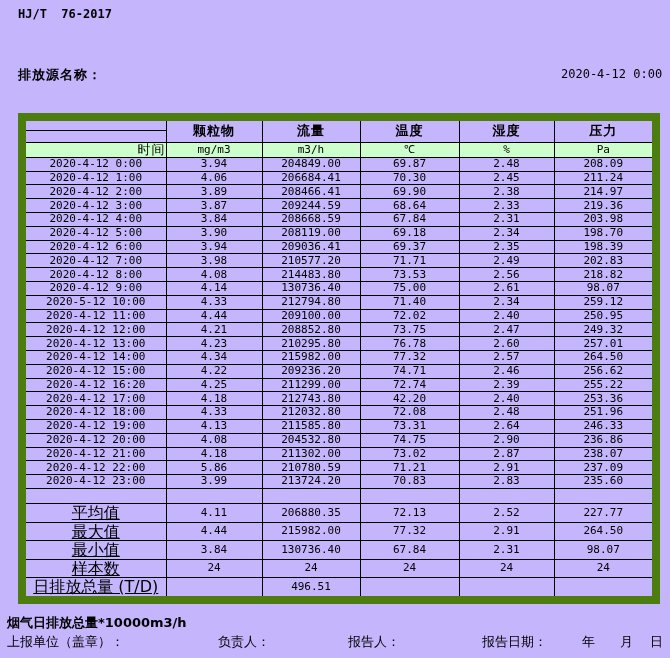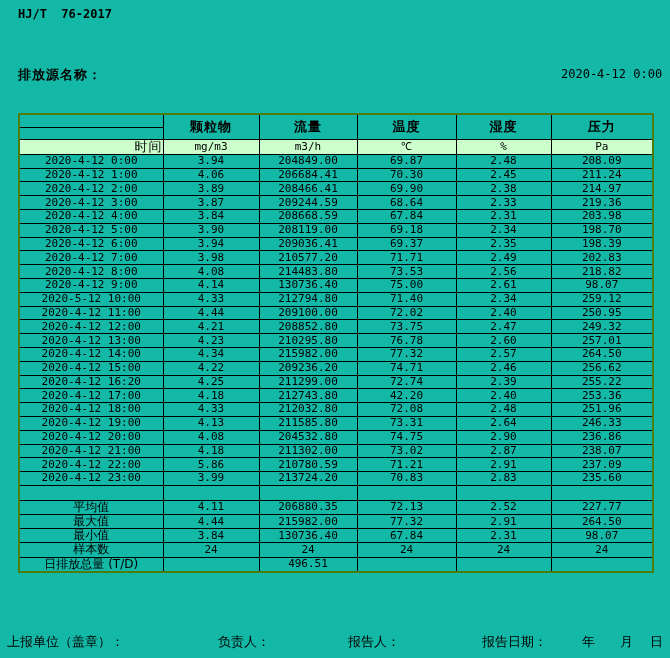--- a/index.html
+++ b/index.html
@@ -2,41 +2,41 @@
 <html><head>
 <meta charset="utf-8">
 <style>
   * { margin:0; padding:0; box-sizing:border-box; }
   html,body { background:#fff; }
   body {
     width:670px; height:658px;
     font-family:"DejaVu Sans", sans-serif;
     color:#000;
   }
-  .page { position:relative; width:670px; height:658px; overflow:hidden; background:#14b8a6; }
+  .page { position:relative; width:670px; height:658px; overflow:hidden; background:#c4b5fd; }
 
   .std {
     position:absolute; left:18px; top:7px;
     font-family:"DejaVu Sans Mono", monospace;
     font-size:12px; font-weight:bold; white-space:pre;
   }
   .title {
     position:absolute; top:30px; left:0; width:100%;
     text-align:center; text-indent:46px;
     font-size:16px; font-weight:bold; letter-spacing:1px;
   }
   .src-label { position:absolute; left:18px; top:66px; font-size:13px; font-weight:bold; letter-spacing:1px; }
   .src-value { position:absolute; left:132px; top:65px; font-size:14px; font-weight:bold; letter-spacing:3px; }
   .datetime  { position:absolute; left:561px; top:67px; font-size:12px;
                font-family:"DejaVu Sans Mono", monospace; }
 
   table.report {
     position:absolute; left:18px; top:113px; width:634px;
     border-collapse:collapse; table-layout:fixed;
-    border:2px solid #4d7c0f;
+    border:8px solid #4d7c0f;
   }
   table.report td {
     border:1px solid #000;
     text-align:center; vertical-align:middle;
     overflow:hidden; white-space:nowrap;
     padding:0; line-height:1.1;
   }
   tr.h1 td { height:13px; }
   tr.h2 td { height:12px; }
   td.colhead { font-size:13px; font-weight:bold; letter-spacing:1px; }
@@ -47,21 +47,21 @@
   tr.units td.time-h { font-size:13px; font-family:"DejaVu Sans", sans-serif; letter-spacing:1px;text-align:right; }
   tr.data td {
     height:13.8px; font-size:11px;
     font-family:"DejaVu Sans Mono", monospace;
   }
   tr.spacer td { height:15px; }
   tr.summary td {
     height:14px; font-size:11px;
     font-family:"DejaVu Sans Mono", monospace;
   }
-  tr.summary td.slabel { font-size:12px; font-family:"DejaVu Sans", sans-serif; }
+  tr.summary td.slabel { font-size:16px; font-family:"DejaVu Sans", sans-serif;text-decoration:underline; }
 
   .note { position:absolute; left:7px; top:614px; font-size:13px; font-weight:bold; }
   .sign-line span { position:absolute; top:633px; font-size:13px; font-weight:normal; }
   .lbl-unit     { left:7px; }
   .lbl-manager  { left:218px; }
   .lbl-reporter { left:348px; }
   .lbl-rdate    { left:482px; }
   .lbl-year     { left:582px; }
   .lbl-month    { left:620px; }
   .lbl-day      { left:650px; }
@@ -343,20 +343,21 @@
           <td class="slabel">日排放总量 (T/D)</td>
           <td></td>
           <td>496.51</td>
           <td></td>
           <td></td>
           <td></td>
         </tr>
       </tbody>
   </table>
 
+  <div class="note">烟气日排放总量*10000m3/h</div>
 
   <div class="sign-line">
     <span class="lbl-unit">上报单位（盖章）：</span>
     <span class="lbl-manager">负责人：</span>
     <span class="lbl-reporter">报告人：</span>
     <span class="lbl-rdate">报告日期：</span>
     <span class="lbl-year">年</span>
     <span class="lbl-month">月</span>
     <span class="lbl-day">日</span>
   </div>

